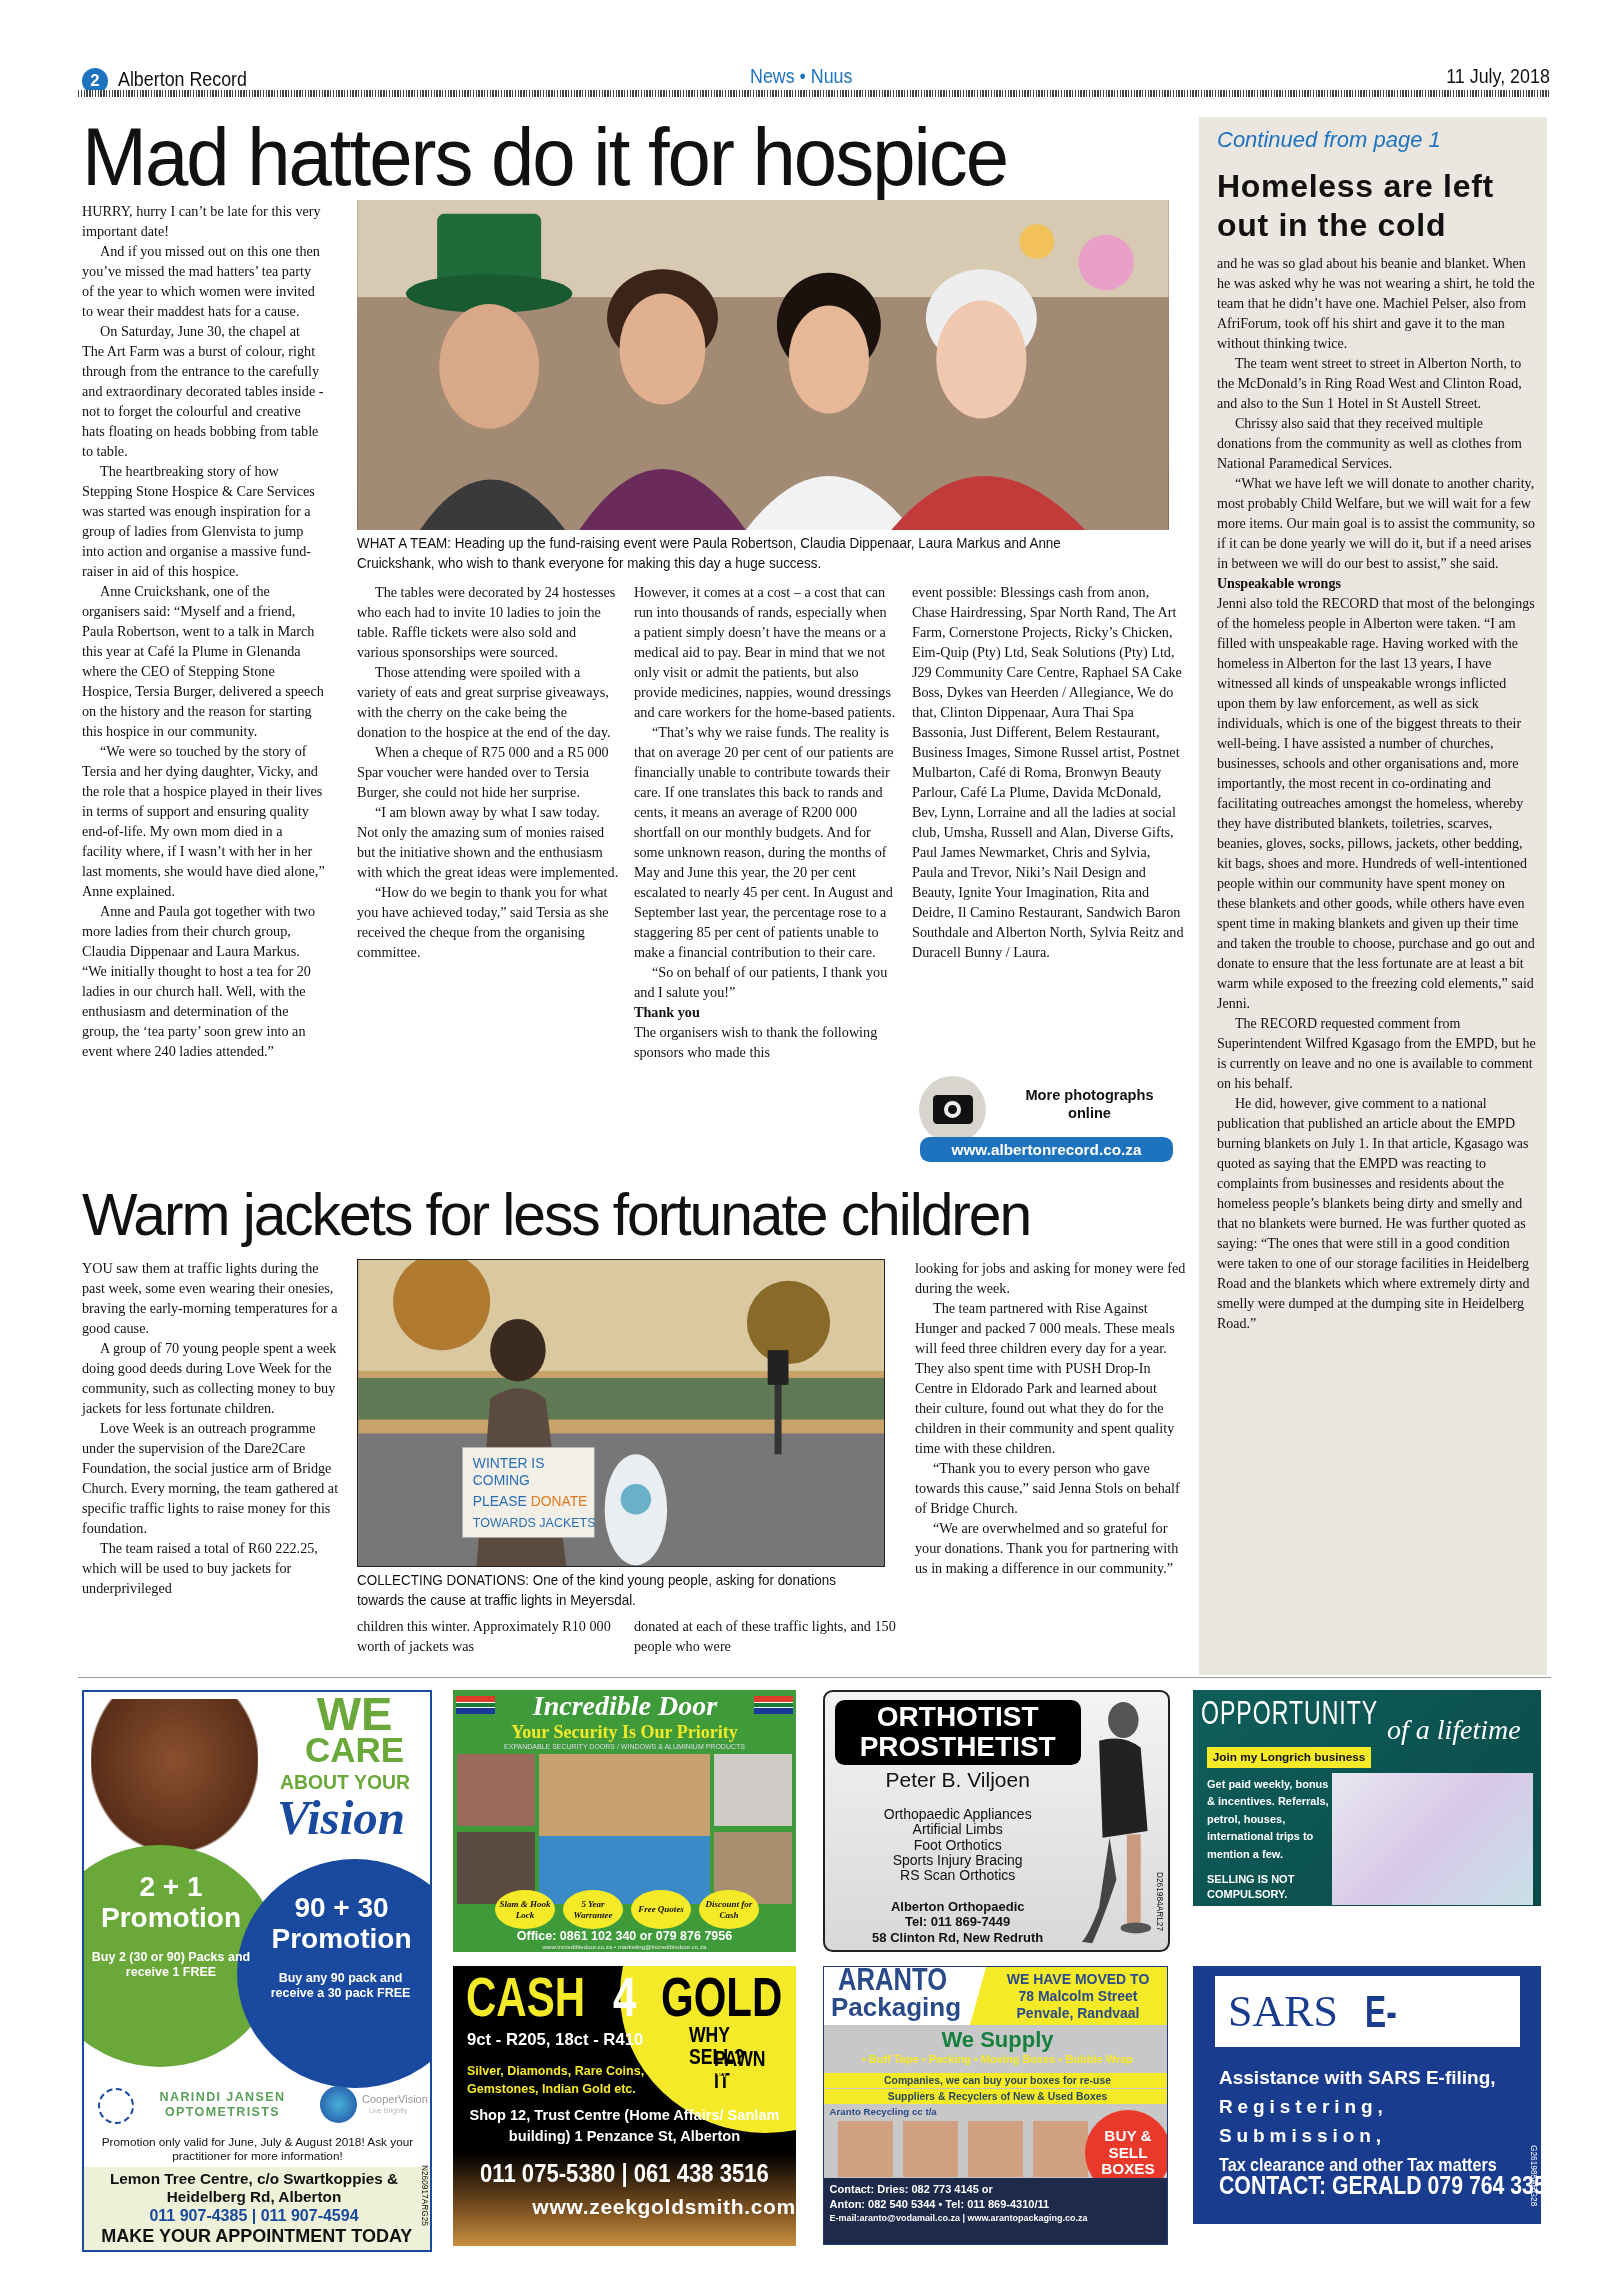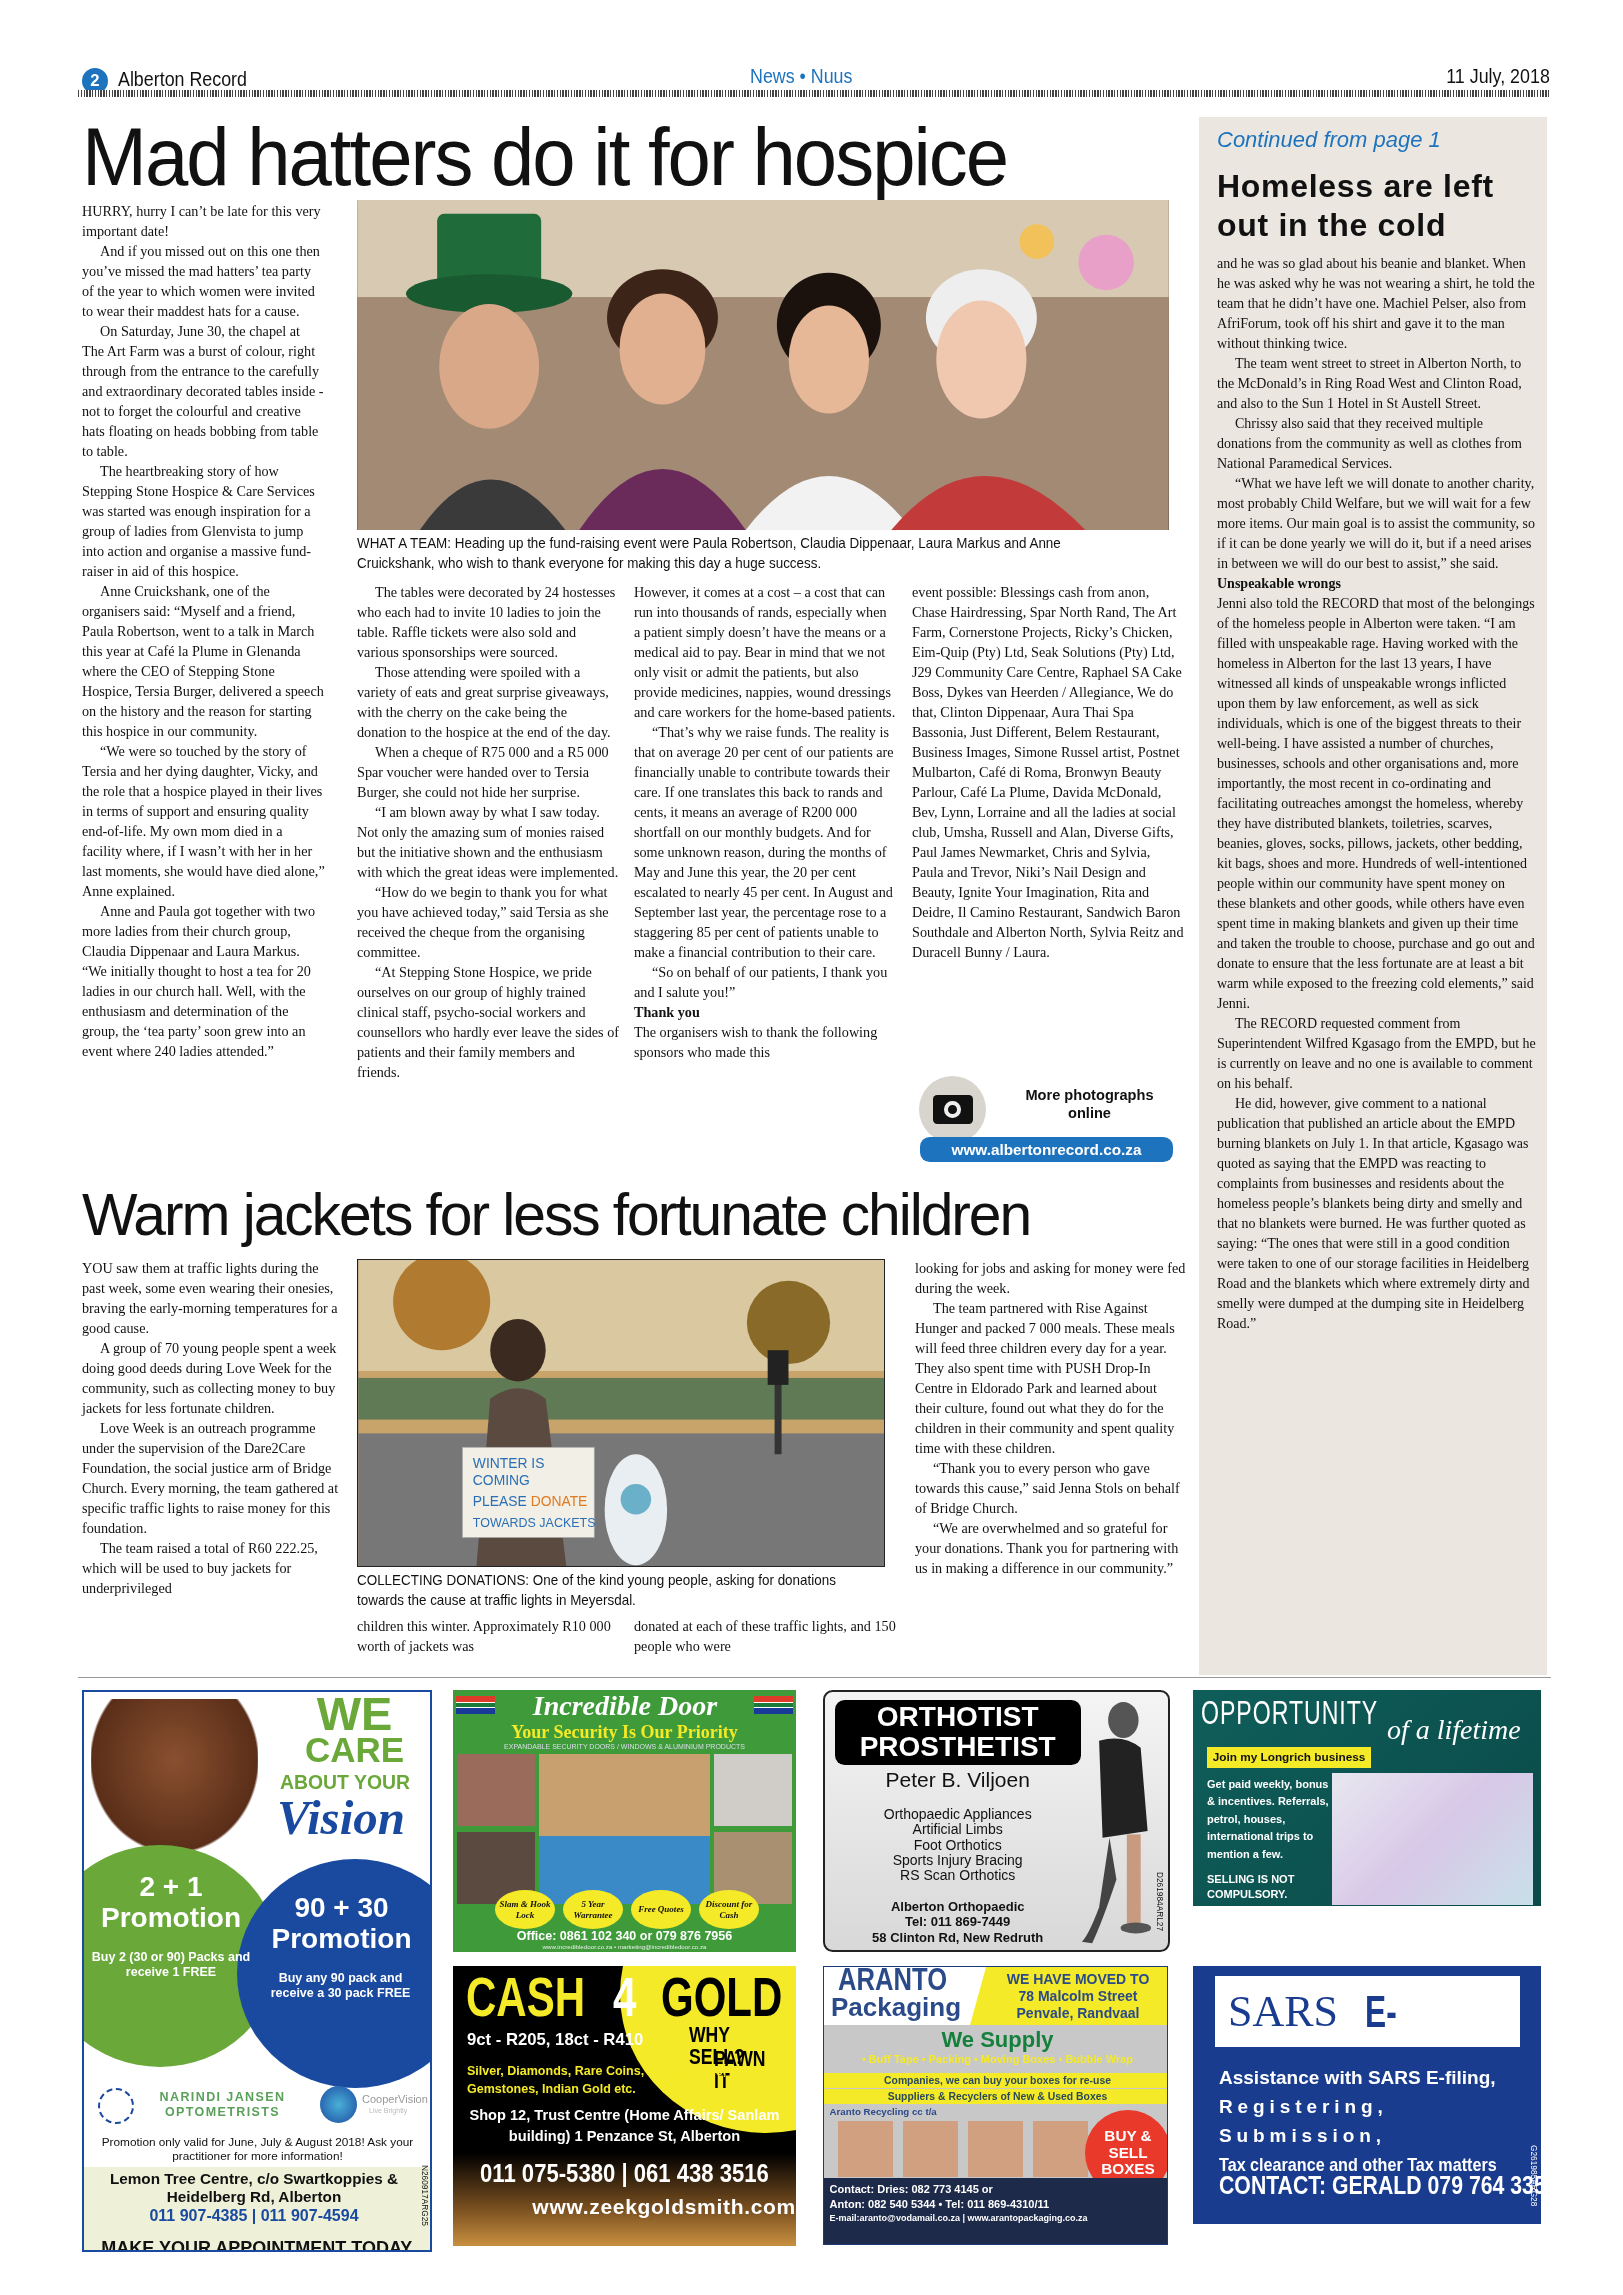--- a/index.html
+++ b/index.html
@@ -78,21 +78,20 @@
   </svg>
 </div>
 <div class="abs caption" style="left:357px; top:533px; width:847px;">WHAT A TEAM: Heading up the fund-raising event were Paula Robertson, Claudia Dippenaar, Laura Markus and Anne Cruickshank, who wish to thank everyone for making this day a huge success.</div>
 
 <div class="abs body-text" style="left:357px; top:582px; width:262px;">
     <p class="ind">The tables were decorated by 24 hostesses who each had to invite 10 ladies to join the table. Raffle tickets were also sold and various sponsorships were sourced.</p>
     <p class="ind">Those attending were spoiled with a variety of eats and great surprise giveaways, with the cherry on the cake being the donation to the hospice at the end of the day.</p>
     <p class="ind">When a cheque of R75 000 and a R5 000 Spar voucher were handed over to Tersia Burger, she could not hide her surprise.</p>
     <p class="ind">“I am blown away by what I saw today. Not only the amazing sum of monies raised but the initiative shown and the enthusiasm with which the great ideas were implemented.</p>
     <p class="ind">“How do we begin to thank you for what you have achieved today,” said Tersia as she received the cheque from the organising committee.</p>
-    <p class="ind">“At Stepping Stone Hospice, we pride ourselves on our group of highly trained clinical staff, psycho-social workers and counsellors who hardly ever leave the sides of patients and their family members and friends.</p>
   </div>
 <div class="abs body-text" style="left:634px; top:582px; width:262px;">
     <p class="">However, it comes at a cost – a cost that can run into thousands of rands, especially when a patient simply doesn’t have the means or a medical aid to pay. Bear in mind that we not only visit or admit the patients, but also provide medicines, nappies, wound dressings and care workers for the home-based patients.</p>
     <p class="ind">“That’s why we raise funds. The reality is that on average 20 per cent of our patients are financially unable to contribute towards their care. If one translates this back to rands and cents, it means an average of R200 000 shortfall on our monthly budgets. And for some unknown reason, during the months of May and June this year, the 20 per cent escalated to nearly 45 per cent. In August and September last year, the percentage rose to a staggering 85 per cent of patients unable to make a financial contribution to their care.</p>
     <p class="ind">“So on behalf of our patients, I thank you and I salute you!”</p>
     <p class="sub">Thank you</p>
     <p class="">The organisers wish to thank the following sponsors who made this</p>
   </div>
 <div class="abs body-text" style="left:912px; top:582px; width:272px;">
     <p class="">event possible: Blessings cash from anon, Chase Hairdressing, Spar North Rand, The Art Farm, Cornerstone Projects, Ricky’s Chicken, Eim-Quip (Pty) Ltd, Seak Solutions (Pty) Ltd, J29 Community Care Centre, Raphael SA Cake Boss, Dykes van Heerden / Allegiance, We do that, Clinton Dippenaar, Aura Thai Spa Bassonia, Just Different, Belem Restaurant, Business Images, Simone Russel artist, Postnet Mulbarton, Café di Roma, Bronwyn Beauty Parlour, Café La Plume, Davida McDonald, Bev, Lynn, Lorraine and all the ladies at social club, Umsha, Russell and Alan, Diverse Gifts, Paul James Newmarket, Chris and Sylvia, Paula and Trevor, Niki’s Nail Design and Beauty, Ignite Your Imagination, Rita and Deidre, Il Camino Restaurant, Sandwich Baron Southdale and Alberton North, Sylvia Reitz and Duracell Bunny / Laura.</p>
@@ -187,21 +186,21 @@
   <div class="abs" style="left:180px; top:279px; width:153px; text-align:center; color:#fff; font:bold 12.5px/15.3px 'Liberation Sans',sans-serif;">Buy any 90 pack and receive a 30 pack FREE</div>
   <div class="abs" style="left:14px; top:396px; width:36px; height:36px; border-radius:50%; border:2.1px dashed #1a4aa0;"></div>
   <div class="abs" style="left:62px; top:398px; width:153px; text-align:center; color:#5aa05a; font:bold 12.5px/15.3px 'Liberation Sans',sans-serif; letter-spacing:1.4px;">NARINDI JANSEN OPTOMETRISTS</div>
   <div class="abs" style="left:236px; top:394px; width:37px; height:37px; border-radius:50%; background:radial-gradient(#4ab0d8,#1a4aa0);"></div>
   <div class="abs" style="left:278px; top:401px; color:#999; font:11px 'Liberation Sans',sans-serif;">CooperVision</div>
   <div class="abs" style="left:285px; top:415px; color:#bbb; font:7px 'Liberation Sans',sans-serif;">Live Brightly</div>
   <div class="abs" style="left:7px; top:443px; width:333px; text-align:center; font:11.8px/14px 'Liberation Sans',sans-serif;">Promotion only valid for June, July &amp; August 2018! Ask your practitioner for more information!</div>
   <div class="abs" style="left:0; top:475px; width:346px; height:83px; background:#eef1d8;"></div>
   <div class="abs" style="left:7px; top:478px; width:326px; text-align:center; font:bold 15.3px/18px 'Liberation Sans',sans-serif;">Lemon Tree Centre, c/o Swartkoppies &amp; Heidelberg Rd, Alberton</div>
   <div class="abs" style="left:7px; top:515px; width:326px; text-align:center; color:#1a4aa0; font:bold 16px 'Liberation Sans',sans-serif;">011 907-4385 | 011 907-4594</div>
-  <div class="abs" style="left:2.8px; top:534px; width:340px; text-align:center; font:bold 18px 'Liberation Sans',sans-serif;margin-top:12px;">MAKE YOUR APPOINTMENT TODAY</div>
+  <div class="abs" style="left:2.8px; top:534px; width:340px; text-align:center; font:bold 18px 'Liberation Sans',sans-serif;">MAKE YOUR APPOINTMENT TODAY</div>
   <div class="abs vr" style="left:336px; top:473px;">N260917ARG25</div>
 </div>
 
 <div class="abs ad" style="left:453px; top:1690px; width:343px; height:262px; background:#3f9b3a;">
   <div class="abs" style="left:2.8px; top:5.6px; width:39px; height:18px; background:linear-gradient(180deg,#e03a2a 0 33%,#fff 33% 40%,#1a7a3a 40% 60%,#fff 60% 67%,#1a3a9a 67%);"></div>
   <div class="abs" style="right:2.8px; top:5.6px; width:39px; height:18px; background:linear-gradient(180deg,#e03a2a 0 33%,#fff 33% 40%,#1a7a3a 40% 60%,#fff 60% 67%,#1a3a9a 67%);"></div>
   <div class="abs" style="left:42px; top:0; width:260px; text-align:center; color:#fff; font:italic bold 28px 'Liberation Serif',serif;">Incredible Door</div>
   <div class="abs" style="left:0; top:32px; width:343px; text-align:center; color:#f5ea27; font:bold 18px 'Liberation Serif',serif;">Your Security Is Our Priority</div>
   <div class="abs" style="left:0; top:53px; width:343px; text-align:center; color:#dde; font:7px 'Liberation Sans',sans-serif;">EXPANDABLE SECURITY DOORS / WINDOWS &amp; ALUMINIUM PRODUCTS</div>
   <div class="abs" style="left:4.2px; top:64px; width:78px; height:72px; background:#9a6a5a;"></div>

